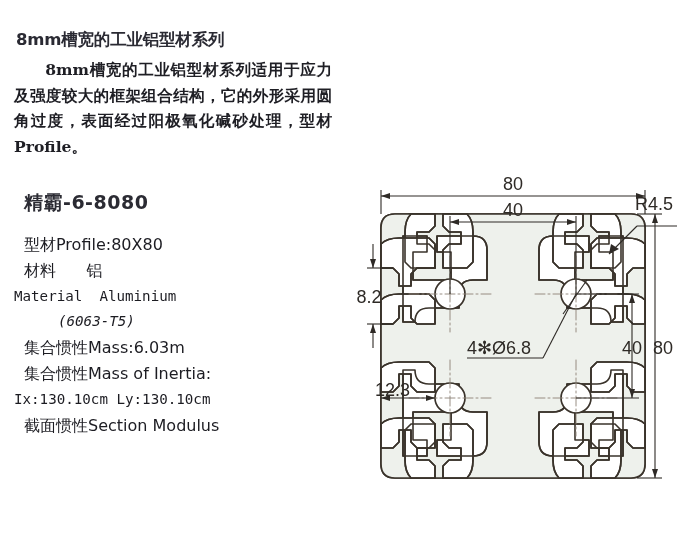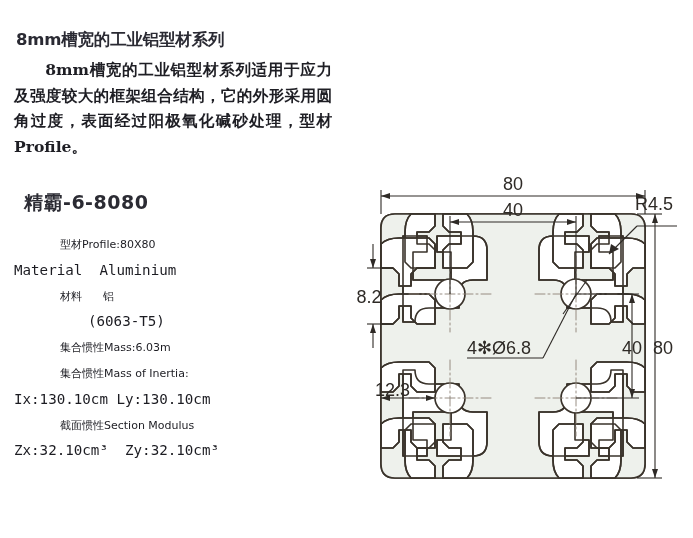--- a/index.html
+++ b/index.html
@@ -72,25 +72,24 @@
     font-size: 14.2px;
     line-height: 25.8px;
     color: #1c1c22;
   }
   .spec-line {
     white-space: pre;
     display: block;
   }
   .spec-line.indent-1 { padding-left: 24px; }
   .spec-line.indent-2 { padding-left: 14px; }
-  .spec-line.indent-3 { padding-left: 88px; }
+  .spec-line.indent-3 { padding-left: 58px; font-style: italic; }
   .spec-line.cjk {
     font-family: "DejaVu Sans", "Liberation Sans", sans-serif;
-    font-size: 11px;
-    margin-left: 36px;
+    font-size: 16px;
   }
 
   
   #drawing-panel {
     position: absolute;
     left: 347px;
     top: 168px;
     width: 363px;
     height: 348px;
     text-decoration: underline;
@@ -109,28 +108,27 @@
 <div id="left-col">
 
   <div id="page-title">8mm槽宽的工业铝型材系列</div>
 
   <div id="intro-paragraph">8mm槽宽的工业铝型材系列适用于应力及强度较大的框架组合结构，它的外形采用圆角过度，表面经过阳极氧化碱砂处理，型材Profile。</div>
 
   <div id="model-code">精霸-6-8080</div>
 
   <div id="spec-list">
     <span class="spec-line indent-1 cjk">型材Profile:80X80</span>
+    <span class="spec-line indent-1 cjk">材料      铝</span>
     <span class="spec-line indent-2">Material  Aluminium</span>
-    <span class="spec-line indent-1 cjk">材料      铝</span>
     <span class="spec-line indent-3">(6063-T5)</span>
     <span class="spec-line indent-1 cjk">集合惯性Mass:6.03m</span>
     <span class="spec-line indent-1 cjk">集合惯性Mass of Inertia:</span>
     <span class="spec-line indent-2">Ix:130.10cm Ly:130.10cm</span>
     <span class="spec-line indent-1 cjk">截面惯性Section Modulus</span>
-    <span class="spec-line indent-2">Zx:32.10cm³  Zy:32.10cm³</span>
   </div>
 
 </div>
 
 <div id="drawing-panel">
 <svg id="drawing-svg" width="363" height="348" viewBox="0 0 363 348" xmlns="http://www.w3.org/2000/svg">
 
   <defs>
 
     <g id="quadrant">

